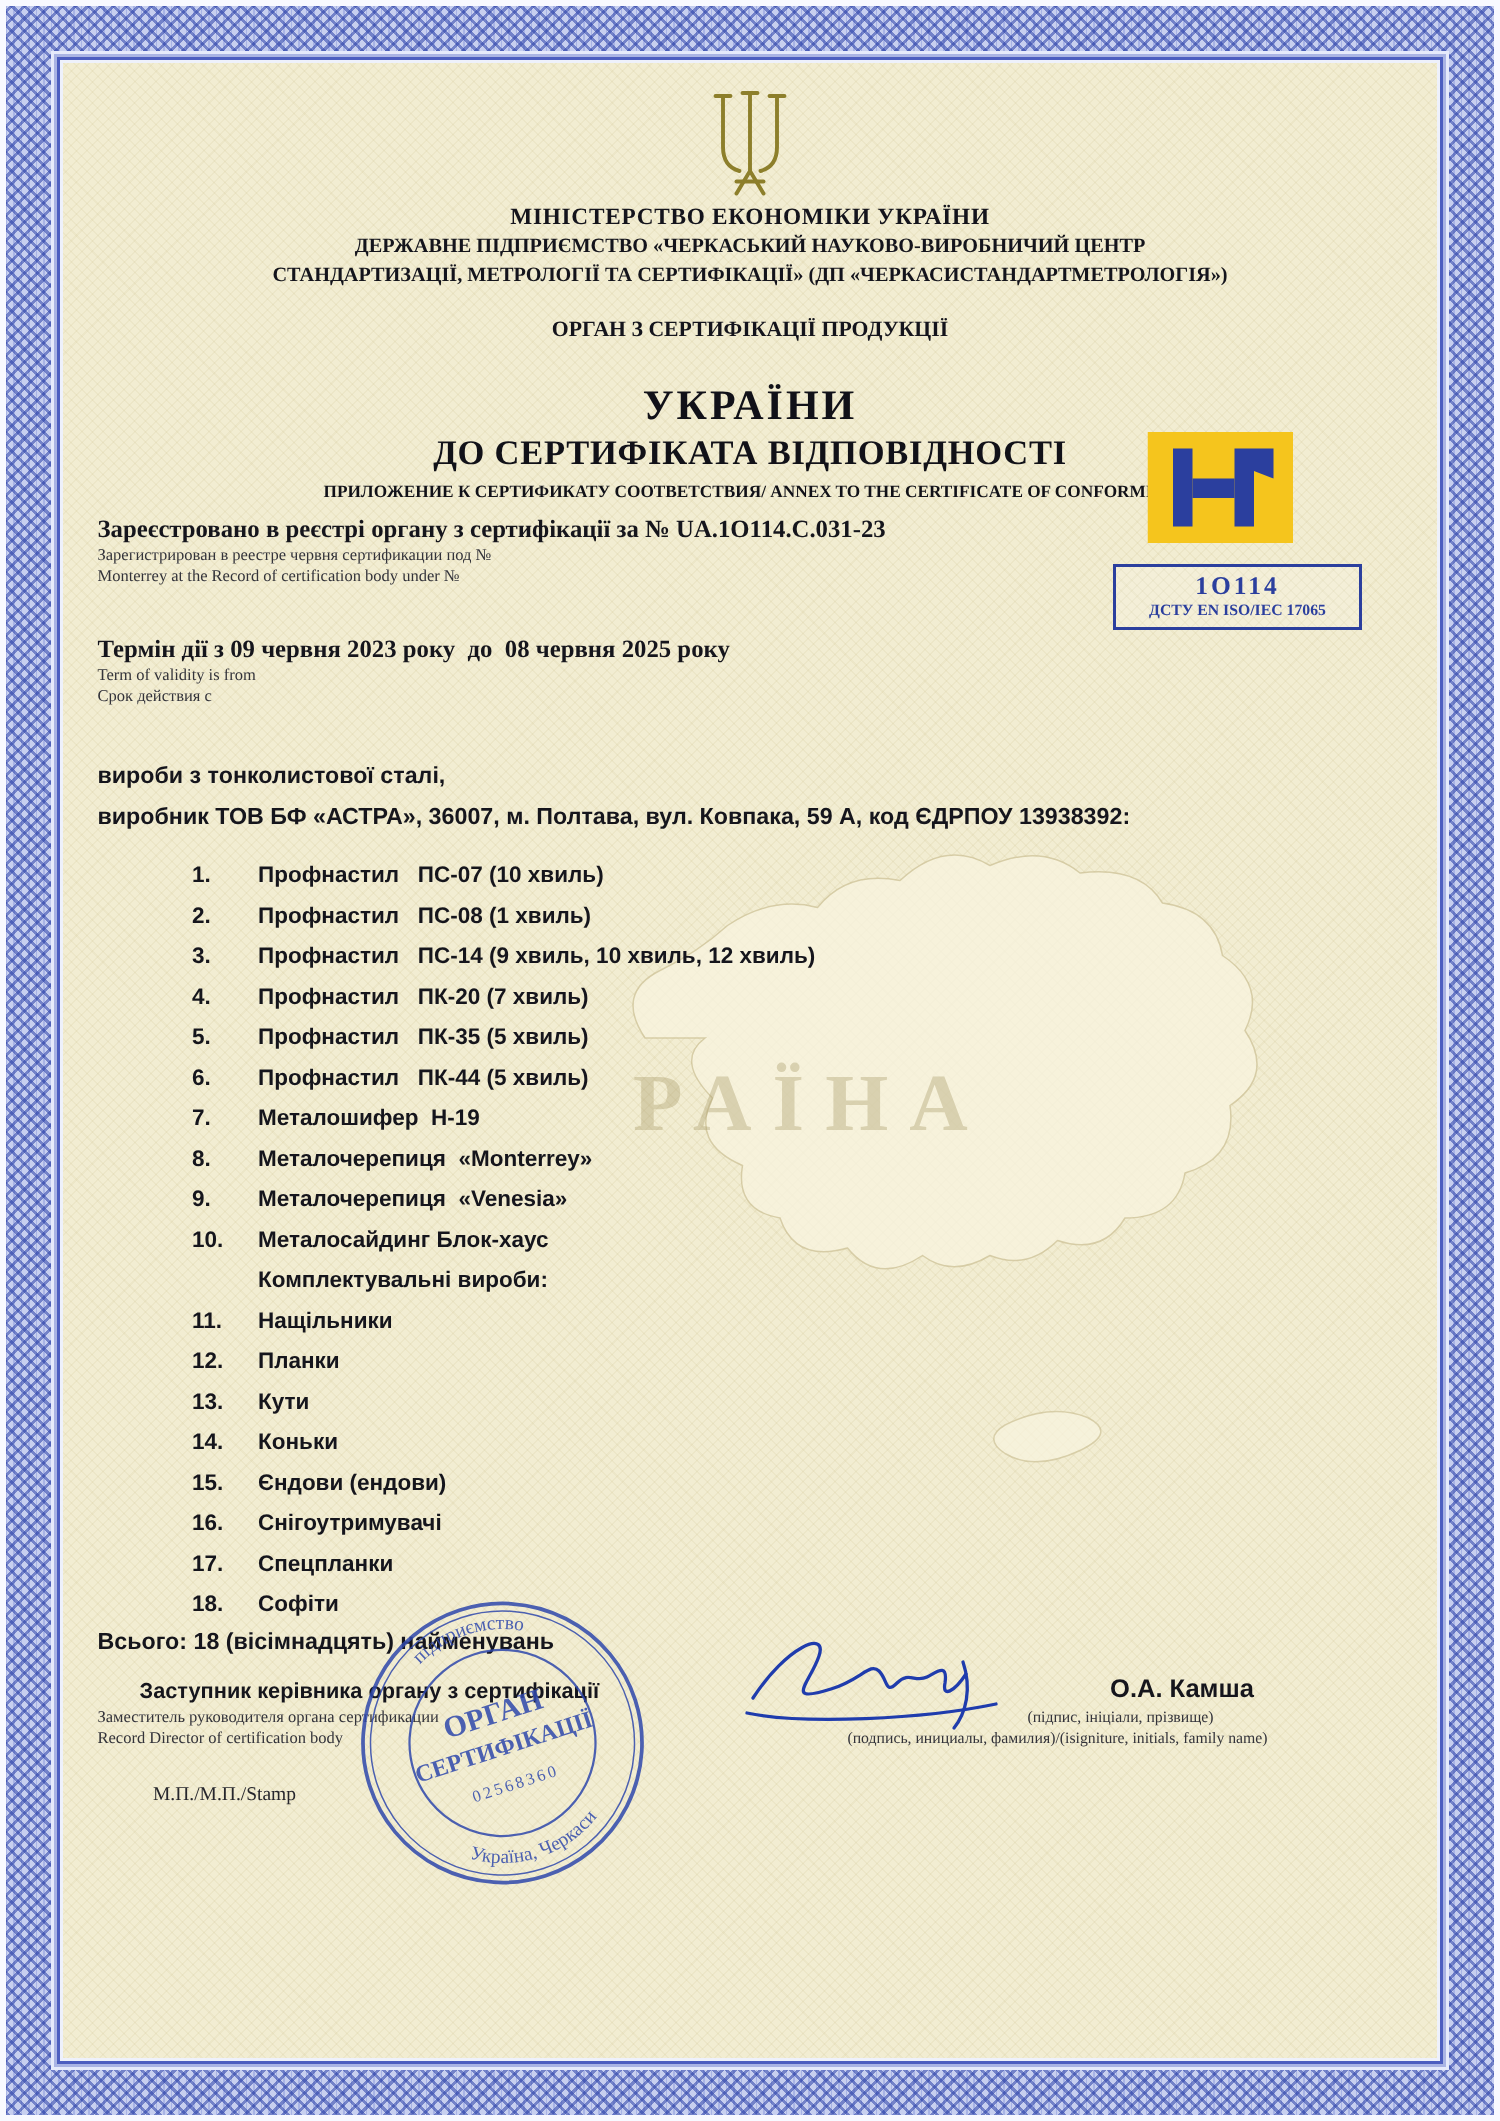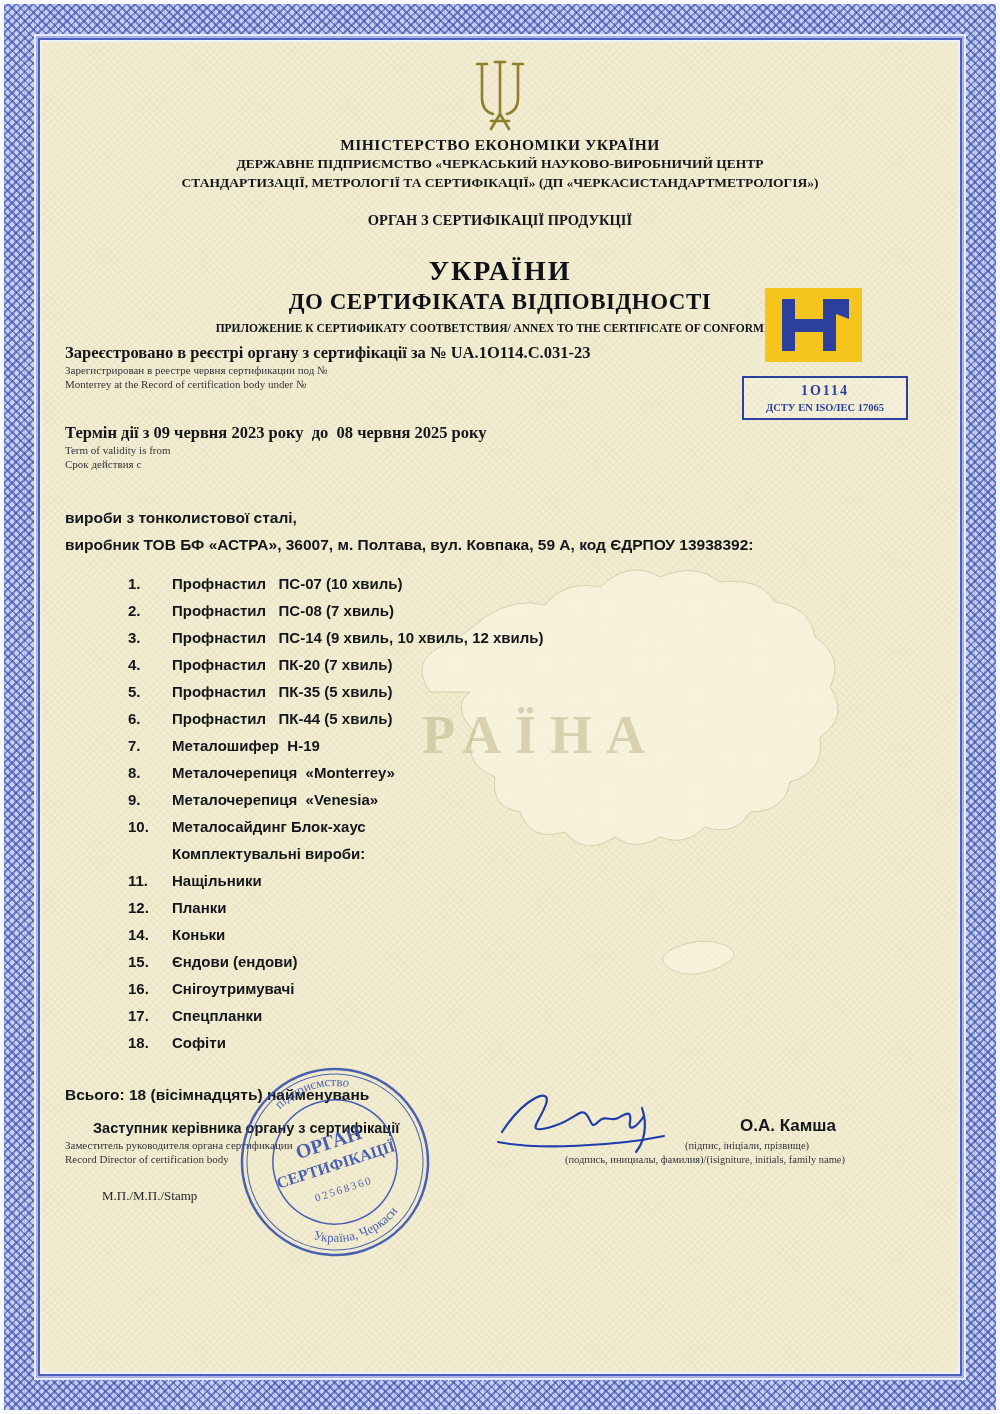--- a/index.html
+++ b/index.html
@@ -46,21 +46,21 @@
   .t-main { font-size: 28px; letter-spacing: 2px; line-height: 33px; }
   .t-sub  { font-size: 23px; letter-spacing: .5px; line-height: 30px; }
   .t-tri  { font-size: 11.5px; line-height: 16px; width: 84%; margin: 3px auto 0 auto; }
   
   .acc-mark { position: absolute; left: 723px; top: 246px; width: 97px; height: 74px; }
   .acc-box {
     position: absolute; left: 700px; top: 334px; width: 166px; height: 44px;
     border: 2px solid #2b3f9e; text-align: center; color: #2b3f9e;
     padding-top: 3px; background: rgba(255,255,255,.15);
   }
-  .acc-code { font-size: 14px; font-weight: bold; letter-spacing: 2px; line-height: 20px; }
+  .acc-code { font-size: 17px; font-weight: bold; letter-spacing: 2px; line-height: 20px; }
   .acc-std  { font-size: 10.5px; font-weight: bold; line-height: 14px; }
   
   .regblock { position: absolute; left: 23px; top: 300px; }
   .valblock { position: absolute; left: 23px; top: 380px; }
   .big-line { font-size: 16.5px; font-weight: bold; line-height: 22px; white-space: pre; color: #15151c; }
   .sm-line  { font-size: 11px; line-height: 13.5px; color: #33333a; }
   
   .intro { position: absolute; left: 23px; top: 462px; font-family: "Liberation Sans", sans-serif; font-weight: bold; font-size: 15.5px; line-height: 27px; color: #15151c; }
   .plist { position: absolute; left: 86px; top: 528px; font-family: "Liberation Sans", sans-serif; font-weight: bold; font-size: 15px; color: #15151c; }
   .prow  { line-height: 27px; }
@@ -143,32 +143,33 @@
       <div class="sm-line">Срок действия с</div>
     </div>
 
     <div class="intro">
       <div>вироби з тонколистової сталі,</div>
       <div>виробник ТОВ БФ «АСТРА», 36007, м. Полтава, вул. Ковпака, 59 А, код ЄДРПОУ 13938392:</div>
     </div>
 
     <div class="plist">
       <div class="prow"><span class="pnum">1.</span><span class="pname">Профнастил   ПС-07 (10 хвиль)</span></div>
-      <div class="prow"><span class="pnum">2.</span><span class="pname">Профнастил   ПС-08 (7 хвиль)</span></div>
+      <div class="prow"><span class="pnum">2.</span><span class="pname">Профнастил   ПС-08 (1 хвиль)</span></div>
       <div class="prow"><span class="pnum">3.</span><span class="pname">Профнастил   ПС-14 (9 хвиль, 10 хвиль, 12 хвиль)</span></div>
       <div class="prow"><span class="pnum">4.</span><span class="pname">Профнастил   ПК-20 (7 хвиль)</span></div>
       <div class="prow"><span class="pnum">5.</span><span class="pname">Профнастил   ПК-35 (5 хвиль)</span></div>
       <div class="prow"><span class="pnum">6.</span><span class="pname">Профнастил   ПК-44 (5 хвиль)</span></div>
       <div class="prow"><span class="pnum">7.</span><span class="pname">Металошифер  Н-19</span></div>
       <div class="prow"><span class="pnum">8.</span><span class="pname">Металочерепиця  «Monterrey»</span></div>
       <div class="prow"><span class="pnum">9.</span><span class="pname">Металочерепиця  «Venesia»</span></div>
       <div class="prow"><span class="pnum">10.</span><span class="pname">Металосайдинг Блок-хаус</span></div>
       <div class="psub">Комплектувальні вироби:</div>
       <div class="prow"><span class="pnum">11.</span><span class="pname">Нащільники</span></div>
       <div class="prow"><span class="pnum">12.</span><span class="pname">Планки</span></div>
+      <div class="prow"><span class="pnum">13.</span><span class="pname">Кути</span></div>
       <div class="prow"><span class="pnum">14.</span><span class="pname">Коньки</span></div>
       <div class="prow"><span class="pnum">15.</span><span class="pname">Єндови (ендови)</span></div>
       <div class="prow"><span class="pnum">16.</span><span class="pname">Снігоутримувачі</span></div>
       <div class="prow"><span class="pnum">17.</span><span class="pname">Спецпланки</span></div>
       <div class="prow"><span class="pnum">18.</span><span class="pname">Софіти</span></div>
     </div>
 
     <div class="total">Всього: 18 (вісімнадцять) найменувань</div>
 
     <div class="roles">

